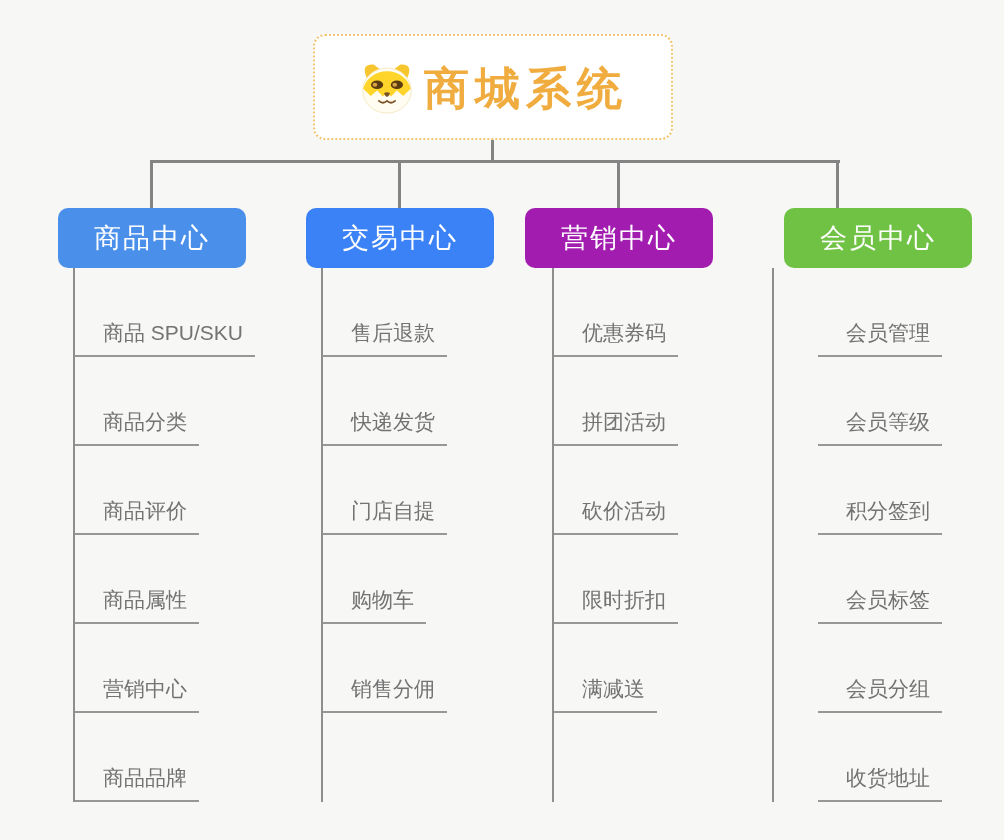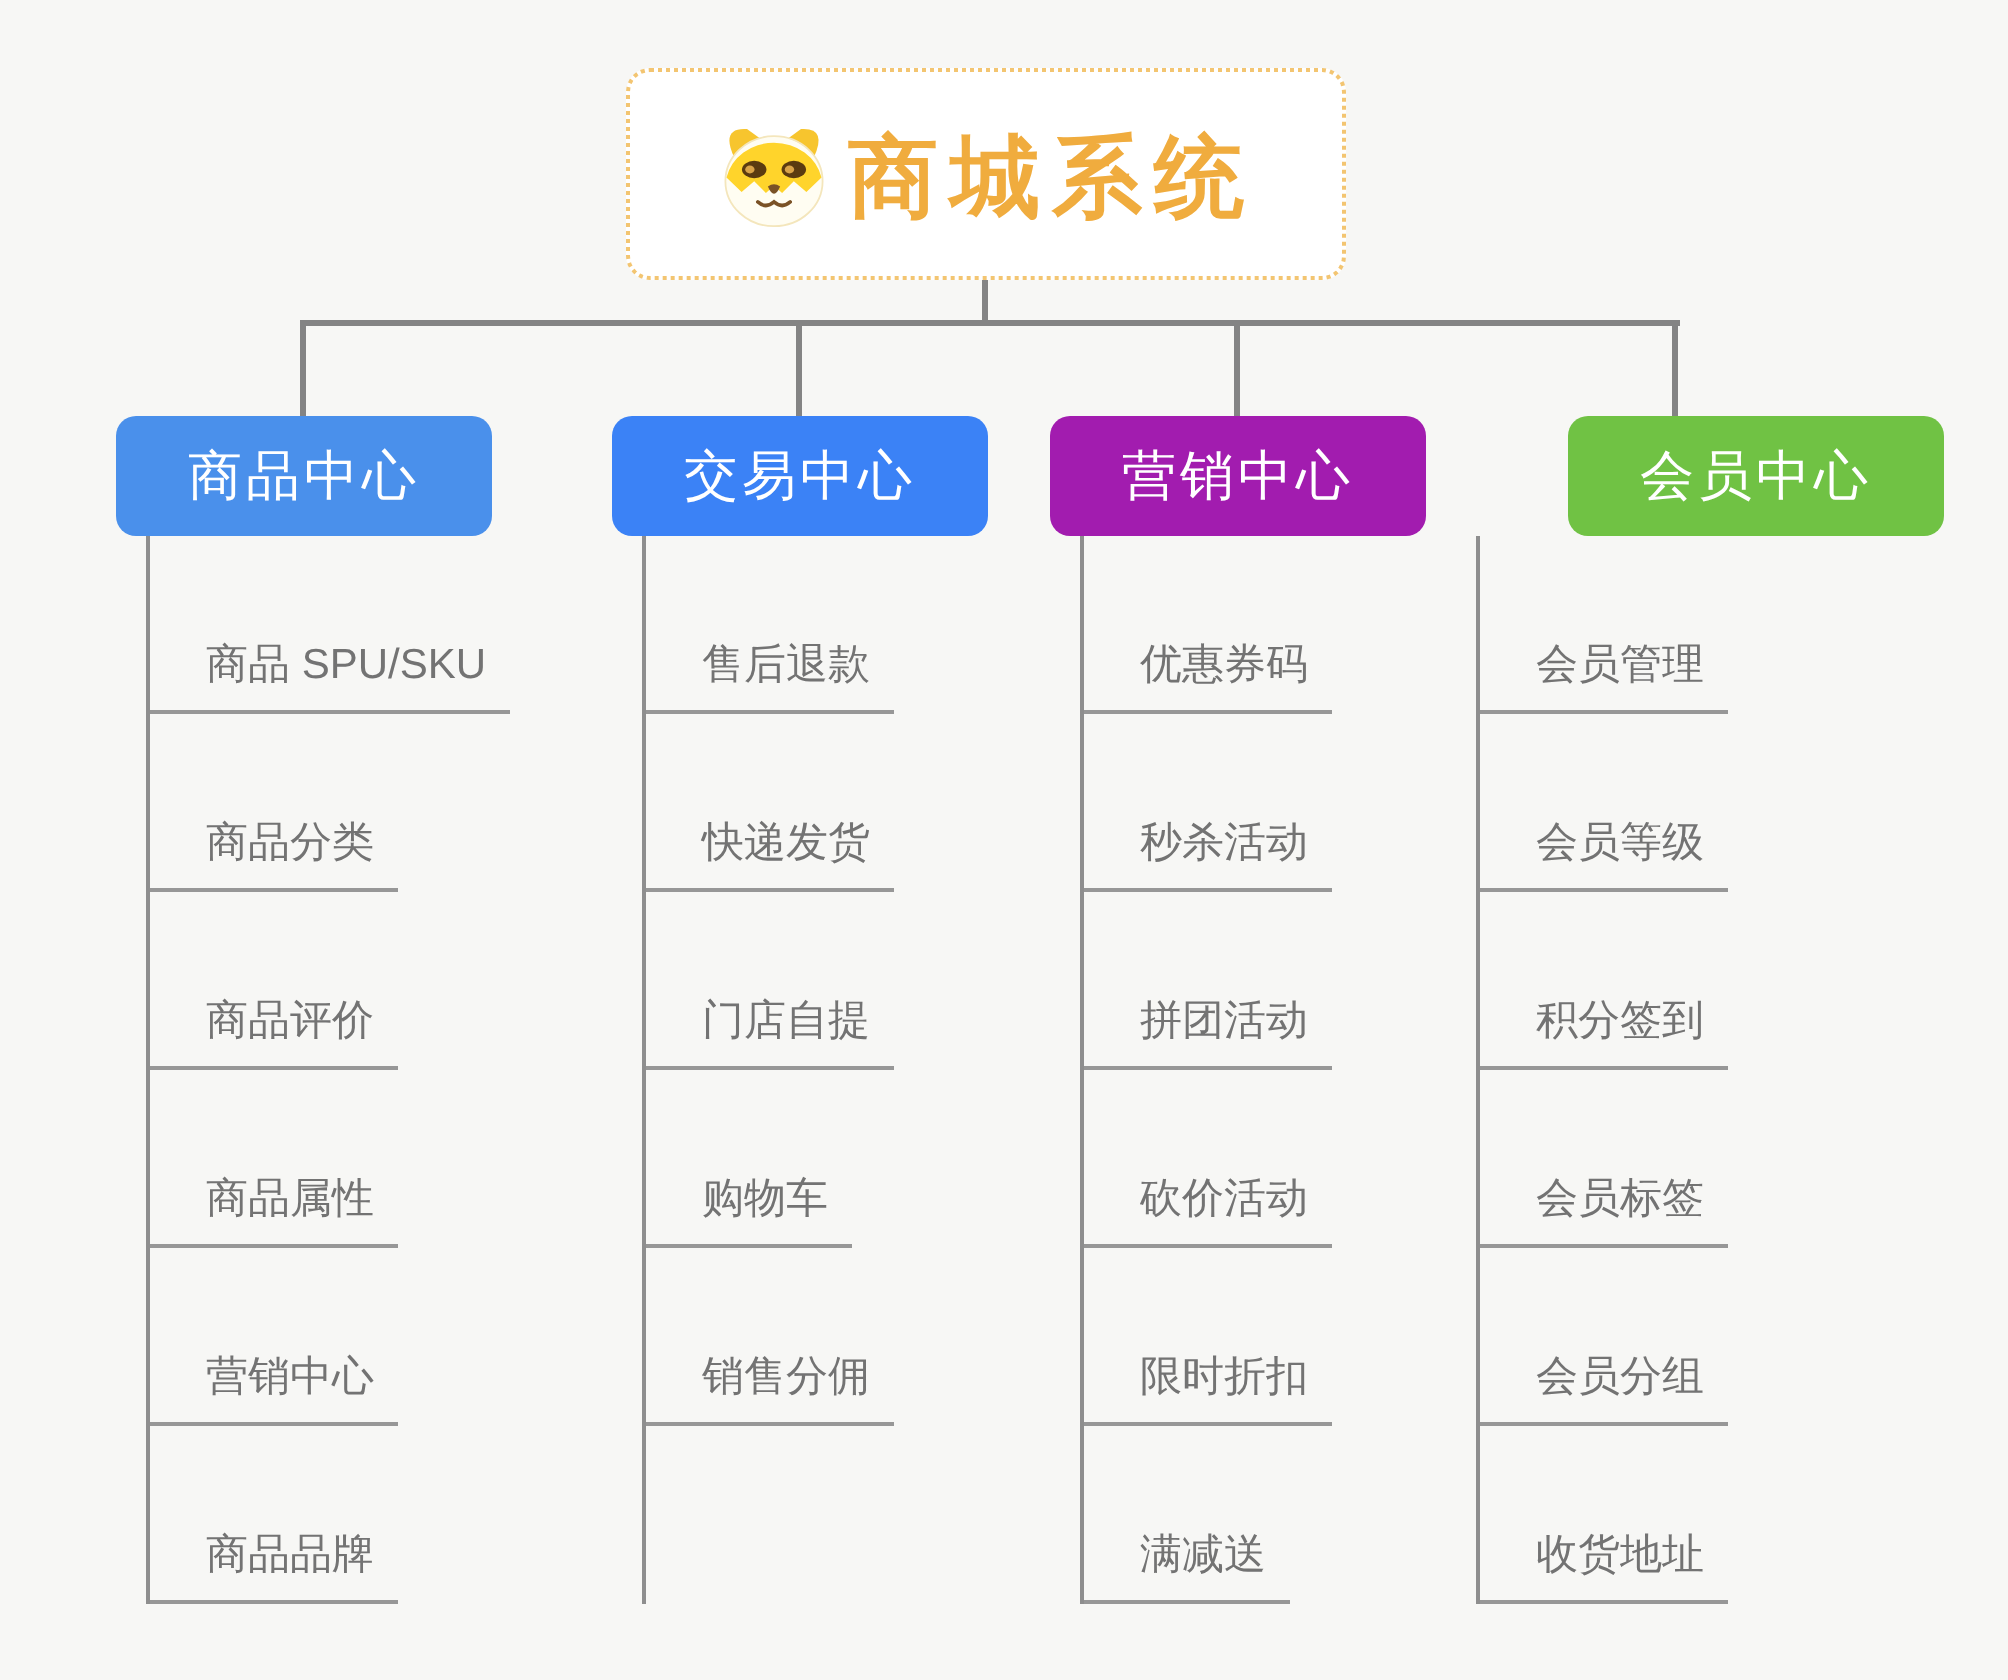--- a/index.html
+++ b/index.html
@@ -71,22 +71,22 @@
   .column {
     position: absolute;
     top: 268px;
     height: 534px;
     border-left: 2px solid #8E8E8E;
     display: flex;
     flex-direction: column;
   }
   .col-0 { left: 73px; }
   .col-1 { left: 321px; }
-  .col-2 { left: 540px; }
-  .col-3 { left: 738px; }
+  .col-2 { left: 552px; }
+  .col-3 { left: 772px; padding-left: 44px; }
   .leaf-item {
     height: 89px;
     display: flex;
     align-items: flex-end;
     cursor: pointer;
   }
   .leaf-label {
     display: inline-block;
     font-size: 21px;
     color: #737373;
@@ -168,23 +168,20 @@
     <div class="leaf-item">
         <span class="leaf-label">销售分佣</span>
       </div>
   </div>
 
   <div class="column col-2">
     <div class="leaf-item">
         <span class="leaf-label">优惠券码</span>
       </div>
     <div class="leaf-item">
-        <span class="leaf-label">秒杀活动</span>
-      </div>
-    <div class="leaf-item">
         <span class="leaf-label">拼团活动</span>
       </div>
     <div class="leaf-item">
         <span class="leaf-label">砍价活动</span>
       </div>
     <div class="leaf-item">
         <span class="leaf-label">限时折扣</span>
       </div>
     <div class="leaf-item">
         <span class="leaf-label">满减送</span>

